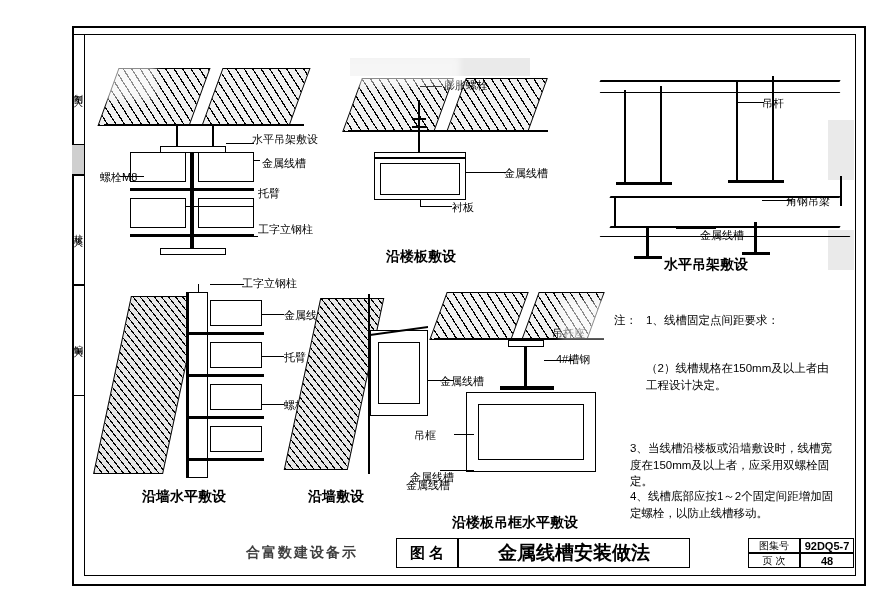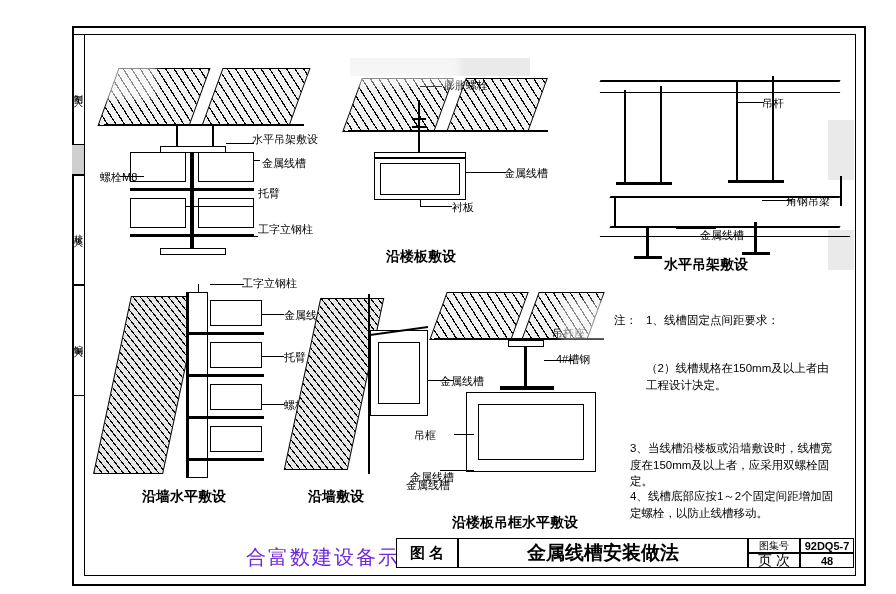--- a/index.html
+++ b/index.html
@@ -30,21 +30,21 @@
   .box{position:absolute;border:1.5px solid #000;background:#fff;box-sizing:border-box;}
   .boxthin{position:absolute;border:1px solid #000;background:#fff;box-sizing:border-box;}
   .col{position:absolute;border:1.5px solid #000;background:#fff;box-sizing:border-box;}
   .smear{position:absolute;background:rgba(255,255,255,0.55);filter:blur(3px);}
   .gray{position:absolute;background:#d8d8d8;opacity:.55;}
 
   
   .notes{position:absolute;font-size:11.5px;line-height:1.45;white-space:pre-wrap;}
 
   
-  .wm{position:absolute;font-size:20px;font-weight:normal;color:#6d28d9;letter-spacing:2px;}
+  .wm{position:absolute;font-size:14px;font-weight:bold;color:#404040;letter-spacing:2px;}
 </style>
 </head>
 <body>
 
 <div id="sheet">
 
   <div class="frame-outer"></div>
   <div class="frame-inner"></div>
 
   <div class="lstrip" style="top:34px;height:110px;">
@@ -219,30 +219,30 @@
   <div class="notes" style="left:646px;top:312px;width:192px;">1、线槽固定点间距要求：</div>
   <div class="notes" style="left:646px;top:360px;width:192px;">（2）线槽规格在150mm及以上者由工程设计决定。</div>
   <div class="notes" style="left:630px;top:440px;width:208px;">3、当线槽沿楼板或沿墙敷设时，线槽宽度在150mm及以上者，应采用双螺栓固定。</div>
   <div class="notes" style="left:630px;top:488px;width:208px;">4、线槽底部应按1～2个固定间距增加固定螺栓，以防止线槽移动。</div>
 
   <div class="wm" style="left:246px;top:544px;">合富数建设备示</div>
 
   <div class="tb" style="left:396px;top:538px;width:62px;height:30px;font-size:15px;font-weight:bold;">
     <span class="lbl">图 名</span>
   </div>
-  <div class="tb" style="left:458px;top:538px;width:290px;height:30px;font-size:19px;font-weight:bold;">
+  <div class="tb" style="left:458px;top:538px;width:232px;height:30px;font-size:19px;font-weight:bold;">
     <span class="lbl">金属线槽安装做法</span>
   </div>
   <div class="tb" style="left:748px;top:538px;width:52px;height:15px;font-size:10px;">
     <span class="lbl">图集号</span>
   </div>
   <div class="tb" style="left:800px;top:538px;width:54px;height:15px;font-size:11px;font-weight:bold;">
     <span class="lbl">92DQ5-7</span>
   </div>
-  <div class="tb" style="left:748px;top:553px;width:52px;height:15px;font-size:14px;">
+  <div class="tb" style="left:748px;top:553px;width:52px;height:15px;font-size:10px;">
     <span class="lbl">页 次</span>
   </div>
   <div class="tb" style="left:800px;top:553px;width:54px;height:15px;font-size:11px;font-weight:bold;">
     <span class="lbl">48</span>
   </div>
 
   <div class="smear" style="left:96px;top:60px;width:60px;height:40px;"></div>
   <div class="smear" style="left:340px;top:56px;width:120px;height:30px;"></div>
   <div class="smear" style="left:560px;top:300px;width:50px;height:40px;"></div>
 </div>

